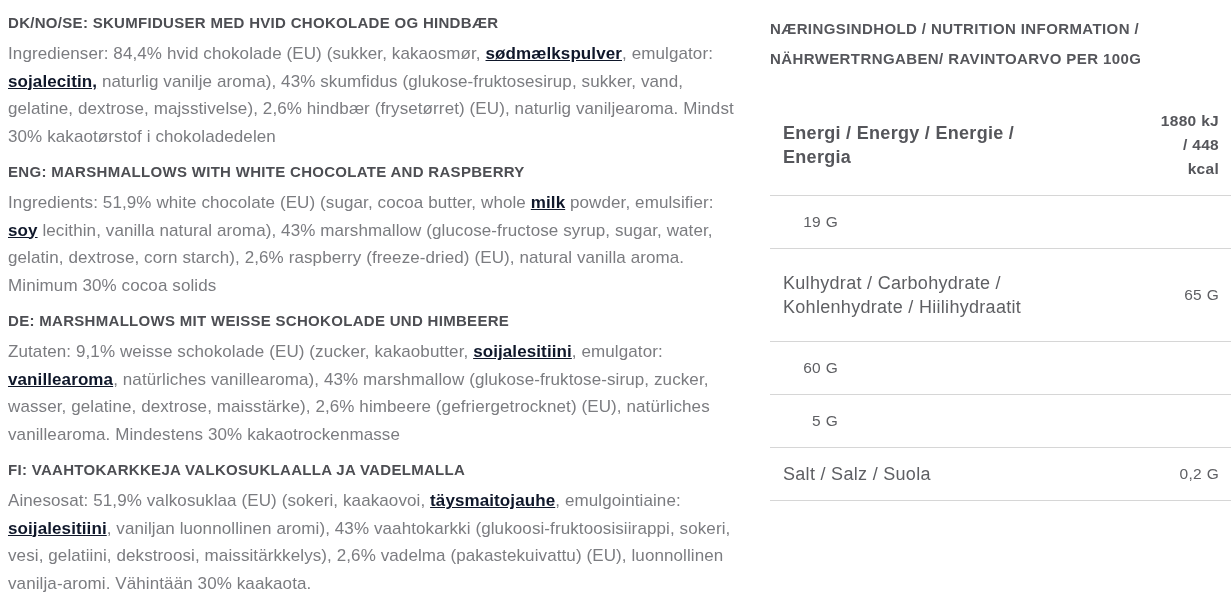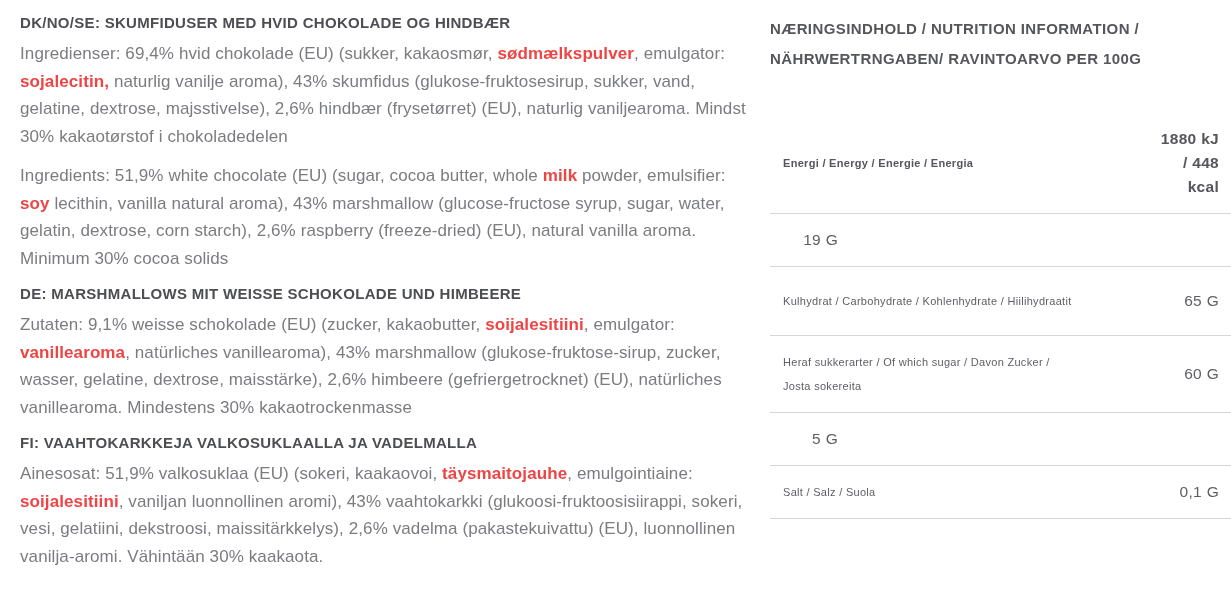--- a/index.html
+++ b/index.html
@@ -7,68 +7,69 @@
   body {
     width: 1231px; height: 616px;
     position: relative;
     overflow: hidden;
     font-family: "Liberation Sans", sans-serif;
   }
 
   
   .ingredients {
     position: absolute;
-    left: 20px; top: 13px;
+    left: 8px; top: 13px;
     width: 737px;
   }
   .ing-section { margin-bottom: 12px; }
   .ing-heading {
     font-size: 15px;
     font-weight: 700;
     line-height: 20px;
     letter-spacing: 0.3px;
     color: #4d4e53;
     margin-bottom: 7px;
     text-transform: uppercase;
   }
   .ing-text {
     font-size: 17px;
     line-height: 27.5px;
     letter-spacing: 0.1px;
     color: #7b7c80;
   }
   .ing-text b {
     font-weight: 700;
-    color: #ef4444;
+    color: #0f172a;
+    text-decoration: underline;
   }
 
   
   .nutrition {
     position: absolute;
     left: 770px; top: 14px;
     width: 461px;
   }
   .nutri-title {
     font-size: 15px;
     font-weight: 700;
     line-height: 30px;
     letter-spacing: 0.4px;
     color: #55565b;
     text-transform: uppercase;
-    margin-bottom: 39px;
+    margin-bottom: 21px;
   }
   .nutri-row {
     display: flex;
     align-items: center;
     justify-content: space-between;
     padding: 14px 0;
     border-bottom: 1px solid #d6d6d6;
   }
   .nutri-label {
-    font-size: 11px;
+    font-size: 18px;
     line-height: 24px;
     letter-spacing: 0.3px;
     color: #5e5f63;
     max-width: 310px;
     padding-left: 13px;
   }
   .nutri-value {
     font-size: 15.5px;
     line-height: 24px;
     letter-spacing: 0.3px;
@@ -85,24 +86,25 @@
     color: #55565b;
   }
   .nutri-row.tall2 { padding: 22px 0; gap: 6px; }
 </style>
 </head>
 <body>
 
 <div class="ingredients">
   <section class="ing-section">
     <h2 class="ing-heading">DK/NO/SE: SKUMFIDUSER MED HVID CHOKOLADE OG HINDBÆR</h2>
-    <p class="ing-text"><span>Ingredienser: 69,4% hvid chokolade (EU) (sukker, kakaosmør, </span><b>sødmælkspulver</b><span>, emulgator: </span><b>sojalecitin,</b><span> naturlig vanilje aroma), 43% skumfidus (glukose-fruktosesirup, sukker, vand, gelatine, dextrose, majsstivelse), 2,6% hindbær (frysetørret) (EU), naturlig vaniljearoma. Mindst 30% kakaotørstof i chokoladedelen</span></p>
+    <p class="ing-text"><span>Ingredienser: 84,4% hvid chokolade (EU) (sukker, kakaosmør, </span><b>sødmælkspulver</b><span>, emulgator: </span><b>sojalecitin,</b><span> naturlig vanilje aroma), 43% skumfidus (glukose-fruktosesirup, sukker, vand, gelatine, dextrose, majsstivelse), 2,6% hindbær (frysetørret) (EU), naturlig vaniljearoma. Mindst 30% kakaotørstof i chokoladedelen</span></p>
   </section>
 
   <section class="ing-section">
+    <h2 class="ing-heading">ENG: MARSHMALLOWS WITH WHITE CHOCOLATE AND RASPBERRY</h2>
     <p class="ing-text"><span>Ingredients: 51,9% white chocolate (EU) (sugar, cocoa butter, whole </span><b>milk</b><span> powder, emulsifier: </span><b>soy</b><span> lecithin, vanilla natural aroma), 43% marshmallow (glucose-fructose syrup, sugar, water, gelatin, dextrose, corn starch), 2,6% raspberry (freeze-dried) (EU), natural vanilla aroma. Minimum 30% cocoa solids</span></p>
   </section>
 
   <section class="ing-section">
     <h2 class="ing-heading">DE: MARSHMALLOWS MIT WEISSE SCHOKOLADE UND HIMBEERE</h2>
     <p class="ing-text"><span>Zutaten: 9,1% weisse schokolade (EU) (zucker, kakaobutter, </span><b>soijalesitiini</b><span>, emulgator: </span><b>vanillearoma</b><span>, natürliches vanillearoma), 43% marshmallow (glukose-fruktose-sirup, zucker, wasser, gelatine, dextrose, maisstärke), 2,6% himbeere (gefriergetrocknet) (EU), natürliches vanillearoma. Mindestens 30% kakaotrockenmasse</span></p>
   </section>
 
   <section class="ing-section">
     <h2 class="ing-heading">FI: VAAHTOKARKKEJA VALKOSUKLAALLA JA VADELMALLA</h2>
@@ -124,26 +126,25 @@
     <div class="nutri-value">19 G</div>
   </div>
 
 
   <div class="nutri-row tall2">
     <div class="nutri-label">Kulhydrat / Carbohydrate / Kohlenhydrate / Hiilihydraatit</div>
     <div class="nutri-value">65 G</div>
   </div>
 
   <div class="nutri-row">
-    <div class="nutri-label">Heraf sukkerarter / Of which sugar / Davon Zucker / Josta sokereita</div>
     <div class="nutri-value">60 G</div>
   </div>
 
   <div class="nutri-row">
     <div class="nutri-value">5 G</div>
   </div>
 
   <div class="nutri-row">
     <div class="nutri-label">Salt / Salz / Suola</div>
-    <div class="nutri-value">0,1 G</div>
+    <div class="nutri-value">0,2 G</div>
   </div>
 </div>
 </div>
 
 </body></html>

